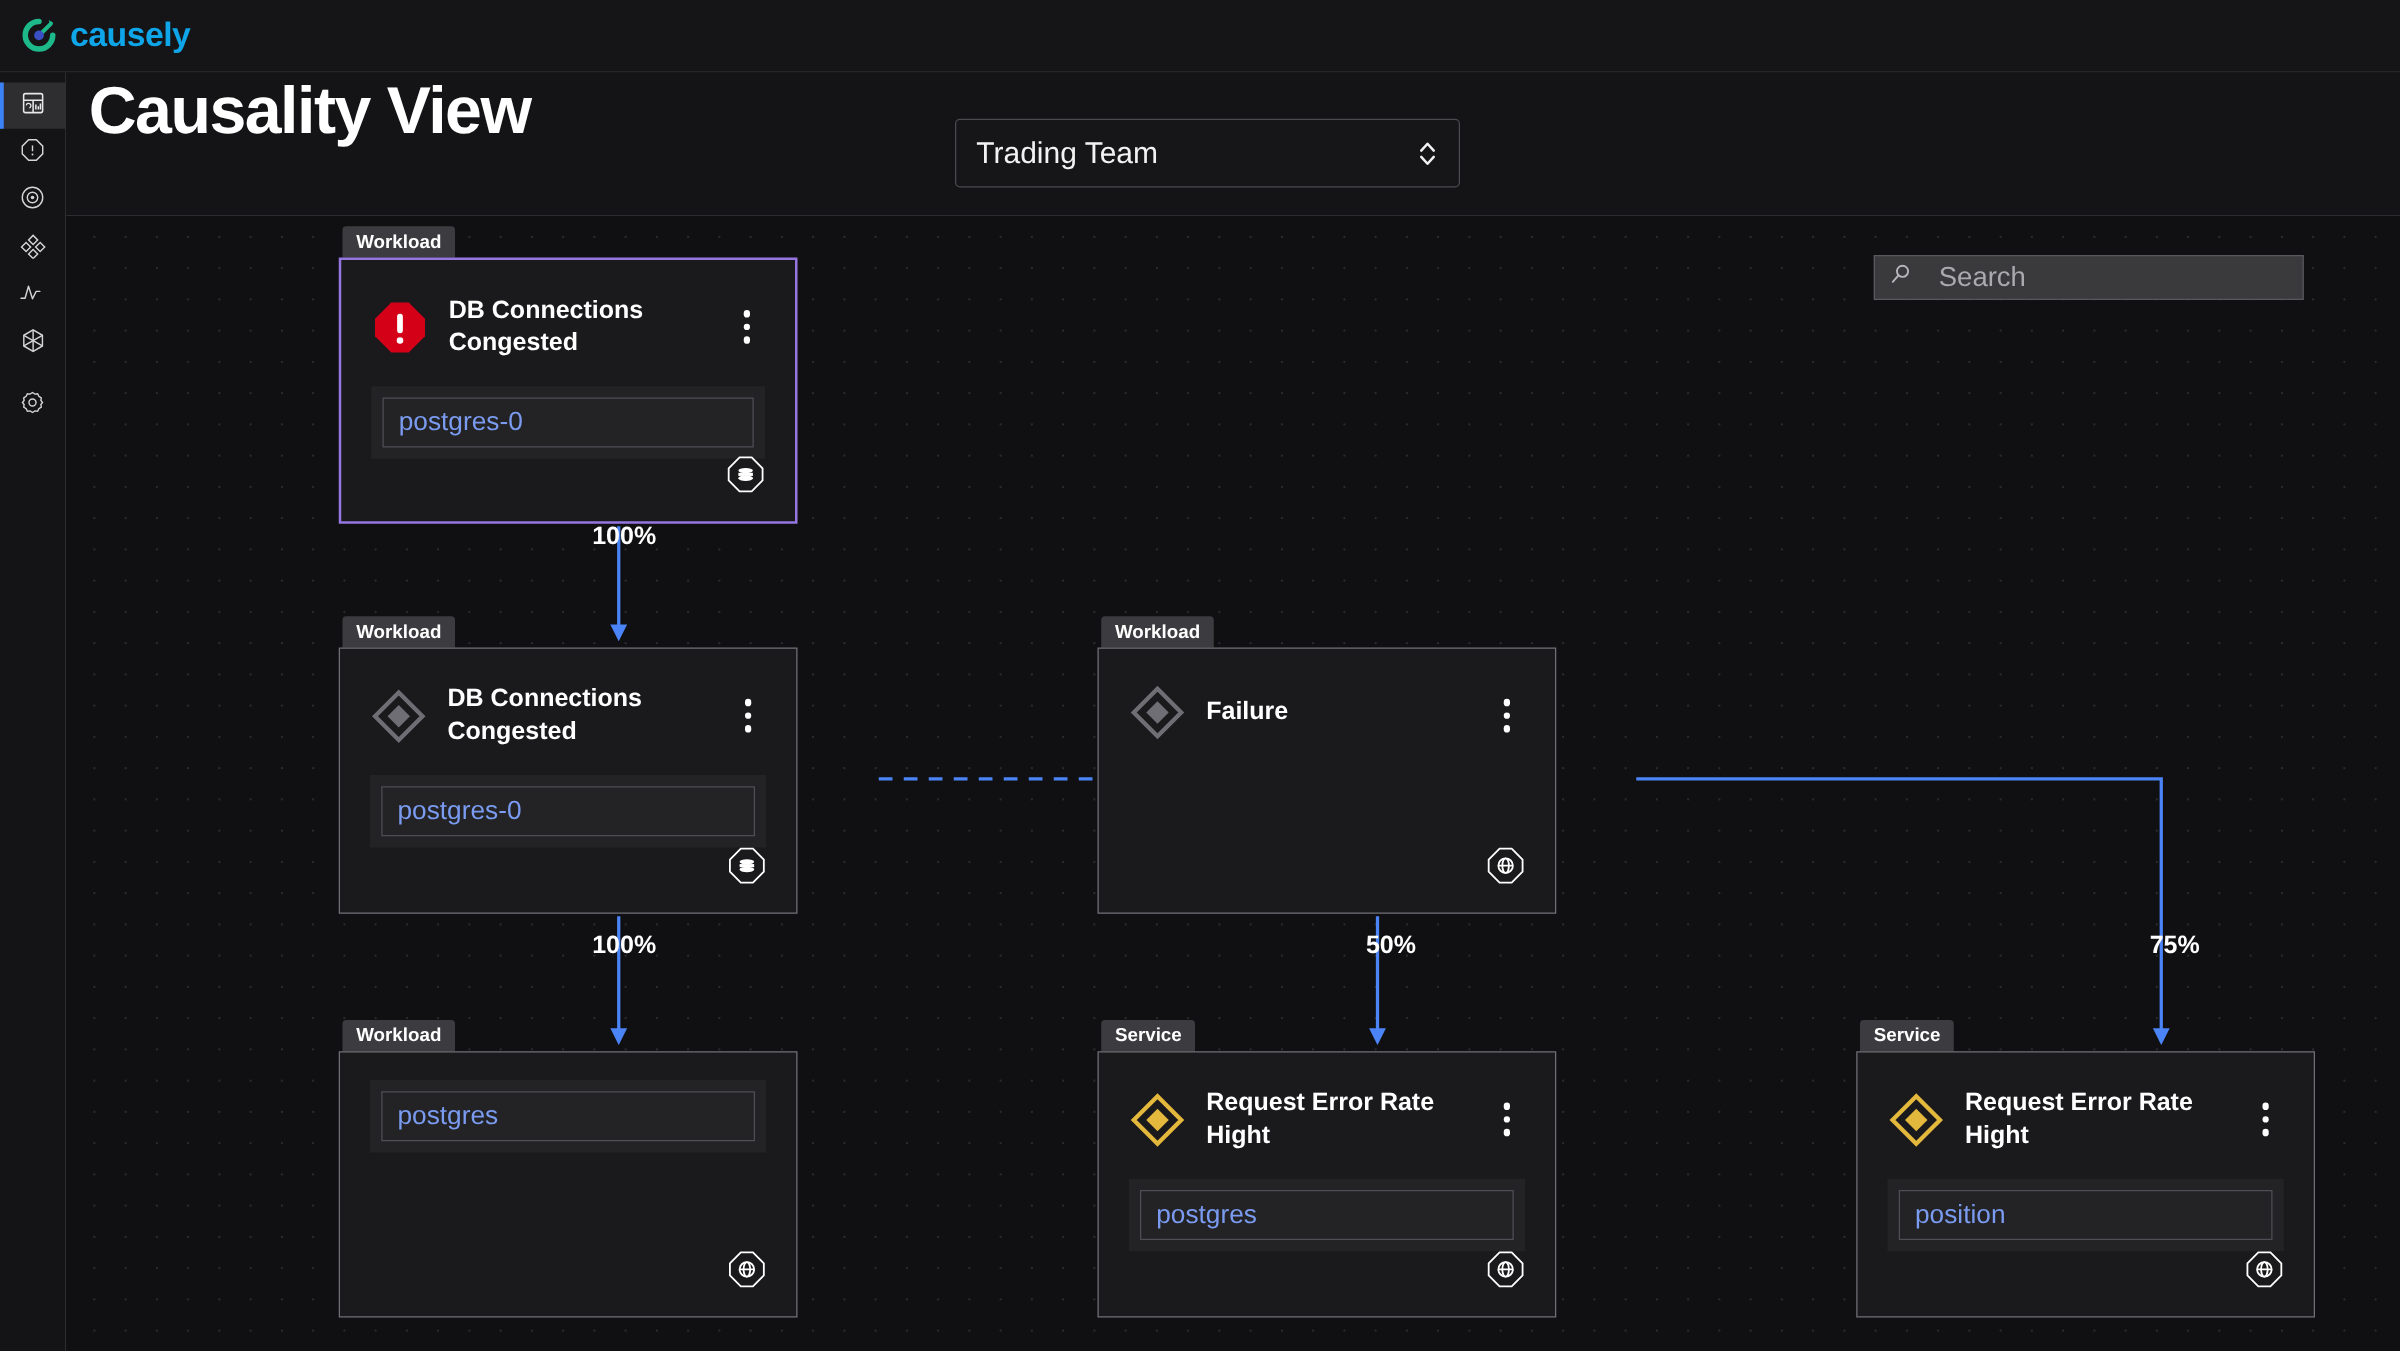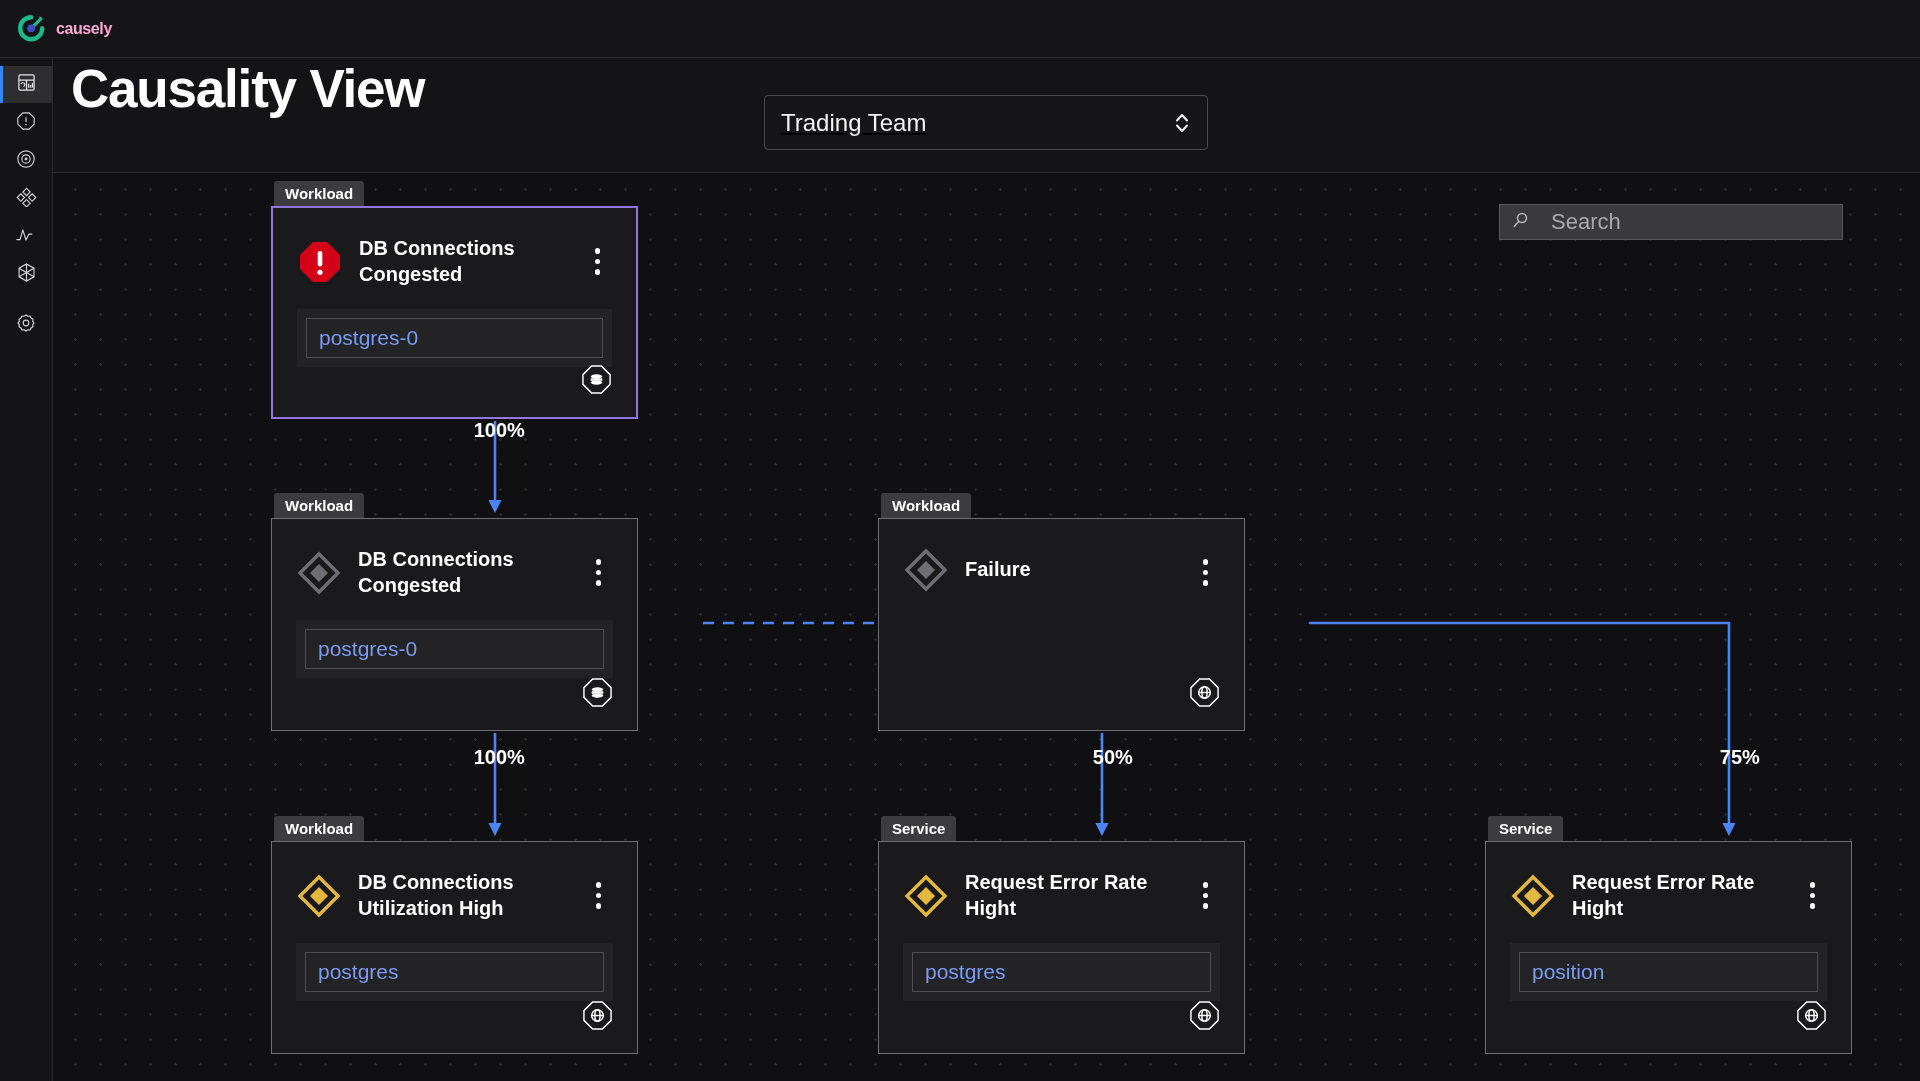--- a/index.html
+++ b/index.html
@@ -12,21 +12,21 @@
 
   
   .topbar {
     position: absolute; top: 0; left: 0; width: 1920px; height: 58px;
     background: #151517;
     border-bottom: 1px solid #2c2c30;
     display: flex; align-items: center;
   }
   .brand { display: flex; align-items: center; gap: 9px; margin-left: 16px; }
   .brand-mark { width: 31px; height: 31px; position: relative; }
-  .brand-text { color: #f9a8d4; font-size: 16px; font-weight: 700; letter-spacing: -0.4px; }
+  .brand-text { color: #0ea5e9; font-size: 27px; font-weight: 700; letter-spacing: -0.4px; }
 
   
   .rail {
     position: absolute; top: 58px; left: 0; width: 53px; height: 1023px;
     background: #141416;
     border-right: 1px solid #2c2c30;
     display: flex; flex-direction: column; align-items: center;
     padding-top: 8px;
   }
   .rail-item {
@@ -49,27 +49,26 @@
     background: #141416;
     border-bottom: 1px solid #2c2c30;
     display: flex; align-items: flex-start;
   }
   .page-title {
     color: #ffffff; font-size: 53px; font-weight: 700;
     letter-spacing: -1.2px; margin-left: 18px;
   }
   .team-select {
     position: absolute; left: 711px; top: 37px;
-    width: 444px; height: 55px;
+    width: 404px; height: 55px;
     background: #161618;
     border: 1px solid #4a4a4f;
     border-radius: 4px;
     display: flex; align-items: center;
     padding: 0 16px;
-    text-decoration: underline;
   }
   .team-select-value { color: #f2f2f3; font-size: 24px; flex: 1; }
   .stepper-icon { color: #f2f2f3; display: flex; }
 
   
   .canvas {
     position: absolute; top: 173px; left: 53px;
     width: 1867px; height: 908px;
     background-color: #101012;
     background-image: radial-gradient(#2c2c2f 1.1px, transparent 1.1px);
@@ -371,34 +370,20 @@
           <ellipse cx="16" cy="16" rx="2.7" ry="6"></ellipse>
           <line x1="10" y1="16" x2="22" y2="16"></line>
         </svg>
       </span>
     </div>
   </div>
 
   <div class="node" style="left:218px; top:668px; width:367px; height:213px;">
     <div class="node-tab">Workload</div>
     <div class="node-card">
-      <div class="node-head">
-        <span class="node-icon">
-          <svg width="44" height="44" viewBox="0 0 44 44">
-            <polygon points="22,3 41,22 22,41 3,22" fill="none" stroke="#e3b83c" stroke-width="3.4"></polygon>
-            <polygon points="22,13 31,22 22,31 13,22" fill="#e3b83c"></polygon>
-          </svg>
-        </span>
-        <div class="node-title">DB Connections Utilization High</div>
-        <div class="kebab">
-            <i></i>
-            <i></i>
-            <i></i>
-          </div>
-      </div>
       <div class="chip-wrap">
         <div class="chip">postgres</div>
       </div>
       <span class="badge">
         <svg width="31" height="31" viewBox="0 0 32 32" fill="none" stroke="#ffffff" stroke-width="1.5">
           <polygon points="11,2 21,2 30,11 30,21 21,30 11,30 2,21 2,11"></polygon>
           <circle cx="16" cy="16" r="6"></circle>
           <ellipse cx="16" cy="16" rx="2.7" ry="6"></ellipse>
           <line x1="10" y1="16" x2="22" y2="16"></line>
         </svg>

